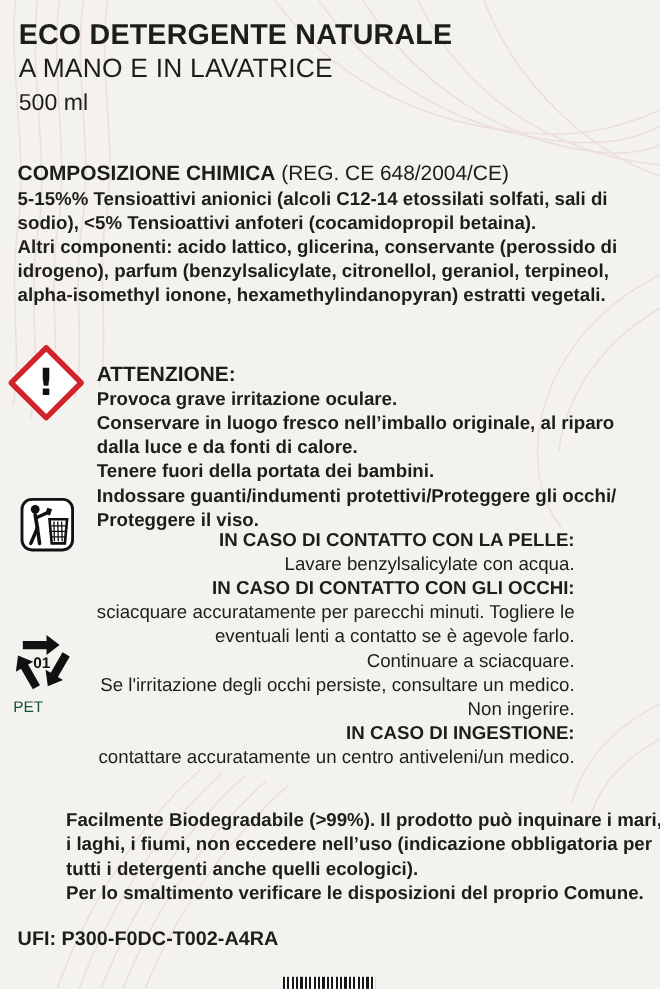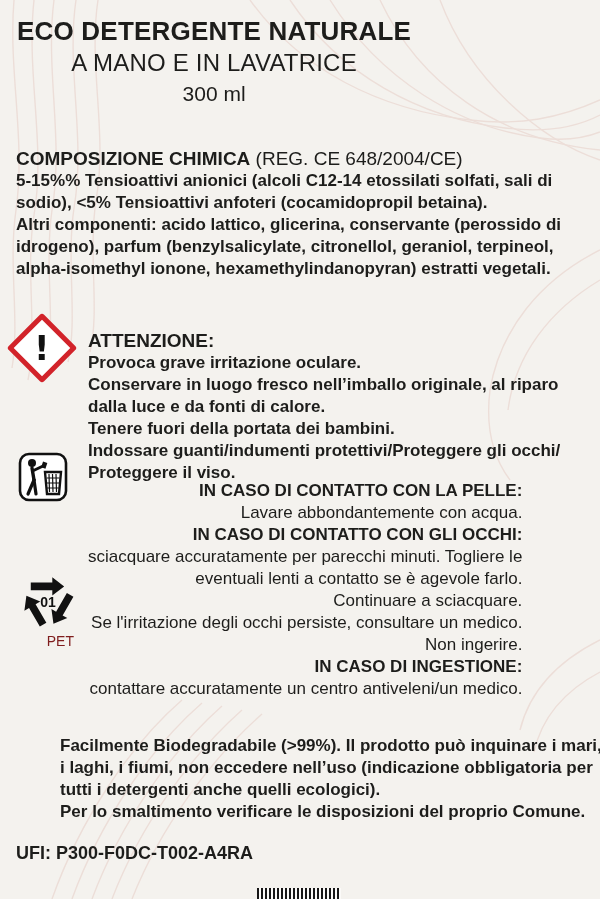--- a/index.html
+++ b/index.html
@@ -23,22 +23,22 @@
   
   .diamond{
     position:absolute;left:17px;top:323px;width:40px;height:40px;
     background:#ffffff;border:5px solid #d2232a;border-radius:3px;
     transform:rotate(45deg);display:flex;align-items:center;justify-content:center;
   }
   .diamond .excl{
     transform:rotate(-45deg);font-size:34px;font-weight:900;color:#111;
     line-height:1;font-family:"DejaVu Sans",sans-serif;
   }
-  .recycle-wrap{position:absolute;left:12px;top:574px;width:62px;text-align:right;}
-  .pet{font-size:14px;line-height:15px;color:#7f1d1d;}
+  .recycle-wrap{position:absolute;left:12px;top:574px;width:62px;text-align:left;}
+  .pet{font-size:14px;line-height:15px;color:#14532d;}
   .barcode{
     position:absolute;left:257px;top:888px;width:84px;height:11px;
     background:repeating-linear-gradient(90deg,#161616 0 2px,#fbfaf8 2px 4px);
   }
 </style>
 </head>
 <body>
 
 <div class="page">
 
@@ -59,24 +59,24 @@
       <path d="M52,899 C80,820 130,745 182,700"></path>
       <path d="M72,899 C100,822 150,748 202,703"></path>
       <path d="M92,899 C120,824 170,752 222,706"></path>
       <path d="M112,899 C140,826 190,756 242,710"></path>
       <path d="M132,899 C160,828 210,760 262,714"></path>
       <path d="M600,640 C560,660 530,690 520,730"></path>
       <path d="M600,672 C566,690 542,716 534,752"></path>
     </g>
   </svg>
 
-  <div class="abs" style="left:17px;top:16px;text-align:center;">
+  <div class="abs" style="left:17px;top:16px;">
     <div class="title1 line">ECO DETERGENTE NATURALE</div>
     <div class="title2 line">A MANO E IN LAVATRICE</div>
-    <div class="title3 line">300 ml</div>
+    <div class="title3 line">500 ml</div>
   </div>
 
   <div class="abs body-text" style="left:16px;top:148px;">
     <div class="comp-head line"><span class="hb">COMPOSIZIONE CHIMICA</span><span> (REG. CE 648/2004/CE)</span></div>
     <div>
         <div class="line b">5-15%% Tensioattivi anionici (alcoli C12-14 etossilati solfati, sali di</div>
         <div class="line b">sodio), &lt;5% Tensioattivi anfoteri (cocamidopropil betaina).</div>
         <div class="line b">Altri componenti: acido lattico, glicerina, conservante (perossido di</div>
         <div class="line b">idrogeno), parfum (benzylsalicylate, citronellol, geraniol, terpineol,</div>
         <div class="line b">alpha-isomethyl ionone, hexamethylindanopyran) estratti vegetali.</div>
@@ -108,21 +108,21 @@
     <path d="M16,28 L10,42" stroke="#111" stroke-width="3.2" stroke-linecap="round"></path>
     <path d="M16,28 L18,42" stroke="#111" stroke-width="3.2" stroke-linecap="round"></path>
     <polygon points="27,20 43,20 41,42 29,42" fill="none" stroke="#111" stroke-width="2.4"></polygon>
     <path d="M31,22 L31.5,40 M34.5,22 L35,40 M38,22 L38.5,40" stroke="#111" stroke-width="1.2"></path>
     <path d="M28.7,26 L41.5,26 M28.9,31 L41.2,31 M29.1,36 L40.9,36" stroke="#111" stroke-width="1.2"></path>
   </svg>
 
   <div class="abs body-text" style="left:88px;top:480px;text-align:right;">
     <div>
         <div class="line b">IN CASO DI CONTATTO CON LA PELLE:</div>
-        <div class="line">Lavare abbondantemente con acqua.</div>
+        <div class="line">Lavare benzylsalicylate con acqua.</div>
         <div class="line b">IN CASO DI CONTATTO CON GLI OCCHI:</div>
         <div class="line">sciacquare accuratamente per parecchi minuti. Togliere le</div>
         <div class="line">eventuali lenti a contatto se è agevole farlo.</div>
         <div class="line">Continuare a sciacquare.</div>
         <div class="line">Se l'irritazione degli occhi persiste, consultare un medico.</div>
         <div class="line">Non ingerire.</div>
         <div class="line b">IN CASO DI INGESTIONE:</div>
         <div class="line">contattare accuratamente un centro antiveleni/un medico.</div>
       </div>
   </div>

